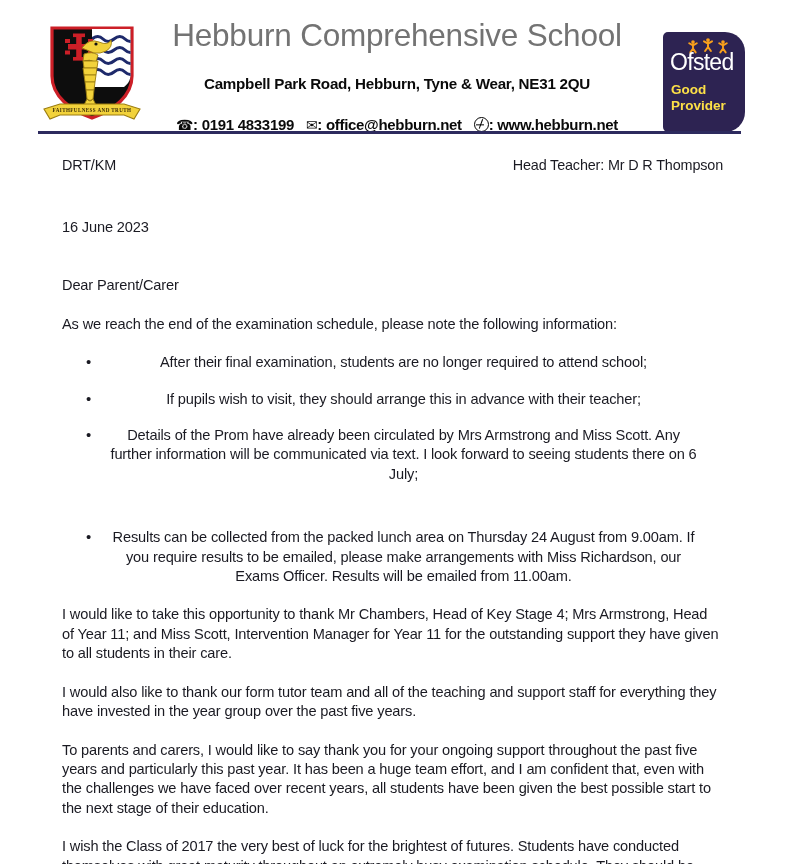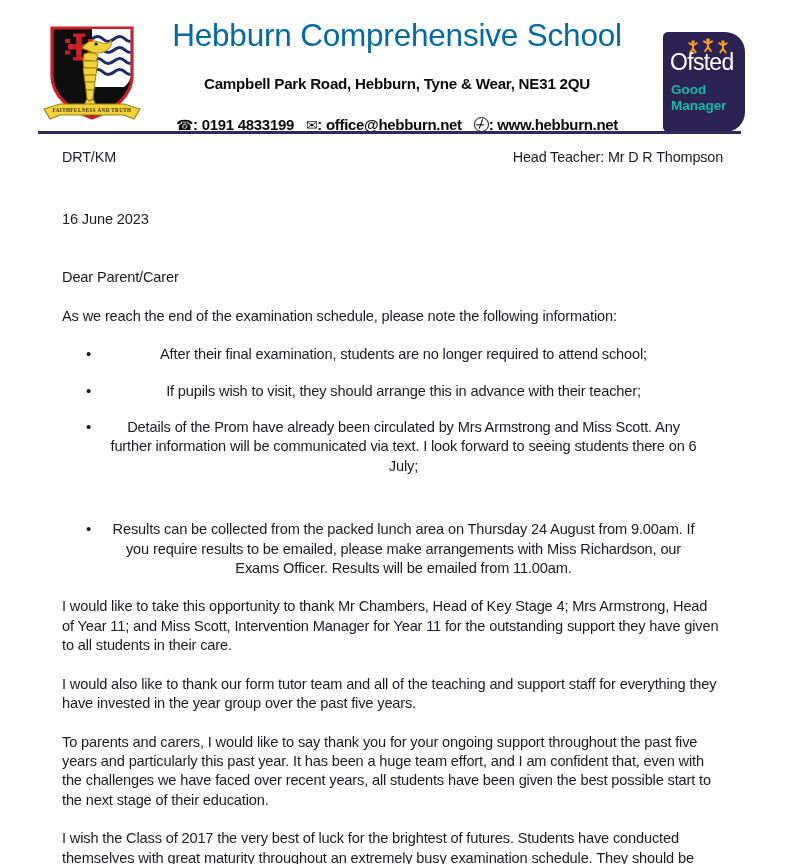--- a/index.html
+++ b/index.html
@@ -38,21 +38,21 @@
     left: 150px;
     top: 18px;
     width: 494px;
     text-align: center;
   }
   .school-name {
     font-family: "Liberation Sans", sans-serif;
     font-size: 31.5px;
     font-weight: 400;
     letter-spacing: -0.2px;
-    color: #0369a1;
+    color: #737373;
     line-height: 1.12;
     white-space: nowrap;
   }
   .school-address {
     font-family: "Liberation Sans", sans-serif;
     font-size: 15.2px;
     font-weight: 700;
     color: #0a0a0a;
     margin-top: 22px;
     letter-spacing: -0.25px;
@@ -134,42 +134,42 @@
     color: #ffffff;
   }
   .ofsted-sub {
     position: absolute;
     left: 8px;
     top: 50px;
     font-family: "Liberation Sans", sans-serif;
     font-size: 13.5px;
     font-weight: 700;
     line-height: 1.18;
-    color: #14b8a6;
+    color: #fde047;
   }
 
   .rule {
     position: absolute;
     left: 38px;
     top: 131px;
     width: 703px;
     height: 3px;
     background: #2d2a5e;
   }
 
   
   .content {
     position: absolute;
     left: 0;
     top: 141px;
     width: 785px;
   }
   .refline {
     position: relative;
-    margin: 8px 62px 0 62px;
+    margin: 16px 62px 0 62px;
     height: 22px;
   }
   .refline .ref-left {
     position: absolute;
     left: 0;
     top: 0;
     font-size: 14.4px;
     letter-spacing: -0.15px;
   }
   .refline .ref-right {
@@ -292,21 +292,21 @@
           </g>
           <g transform="translate(32,2)">
             <circle cx="5" cy="2.1" r="1.8"></circle>
             <path d="M5 4.2 L5 9 M5 5.4 L1.2 3.2 M5 5.4 L8.8 3.2 M5 8.6 L2.3 12.4 M5 8.6 L7.7 12.4" stroke="#f9a01b" stroke-width="1.9" stroke-linecap="round" fill="none"></path>
           </g>
         </g>
       </svg>
       <div class="ofsted-word">Ofsted</div>
       <div class="ofsted-sub">
         <div>Good</div>
-        <div>Manager</div>
+        <div>Provider</div>
       </div>
     </div>
   </div>
 
   <div class="rule"></div>
 
   <div class="content">
 
     <div class="refline">
       <div class="ref-left">DRT/KM</div>

